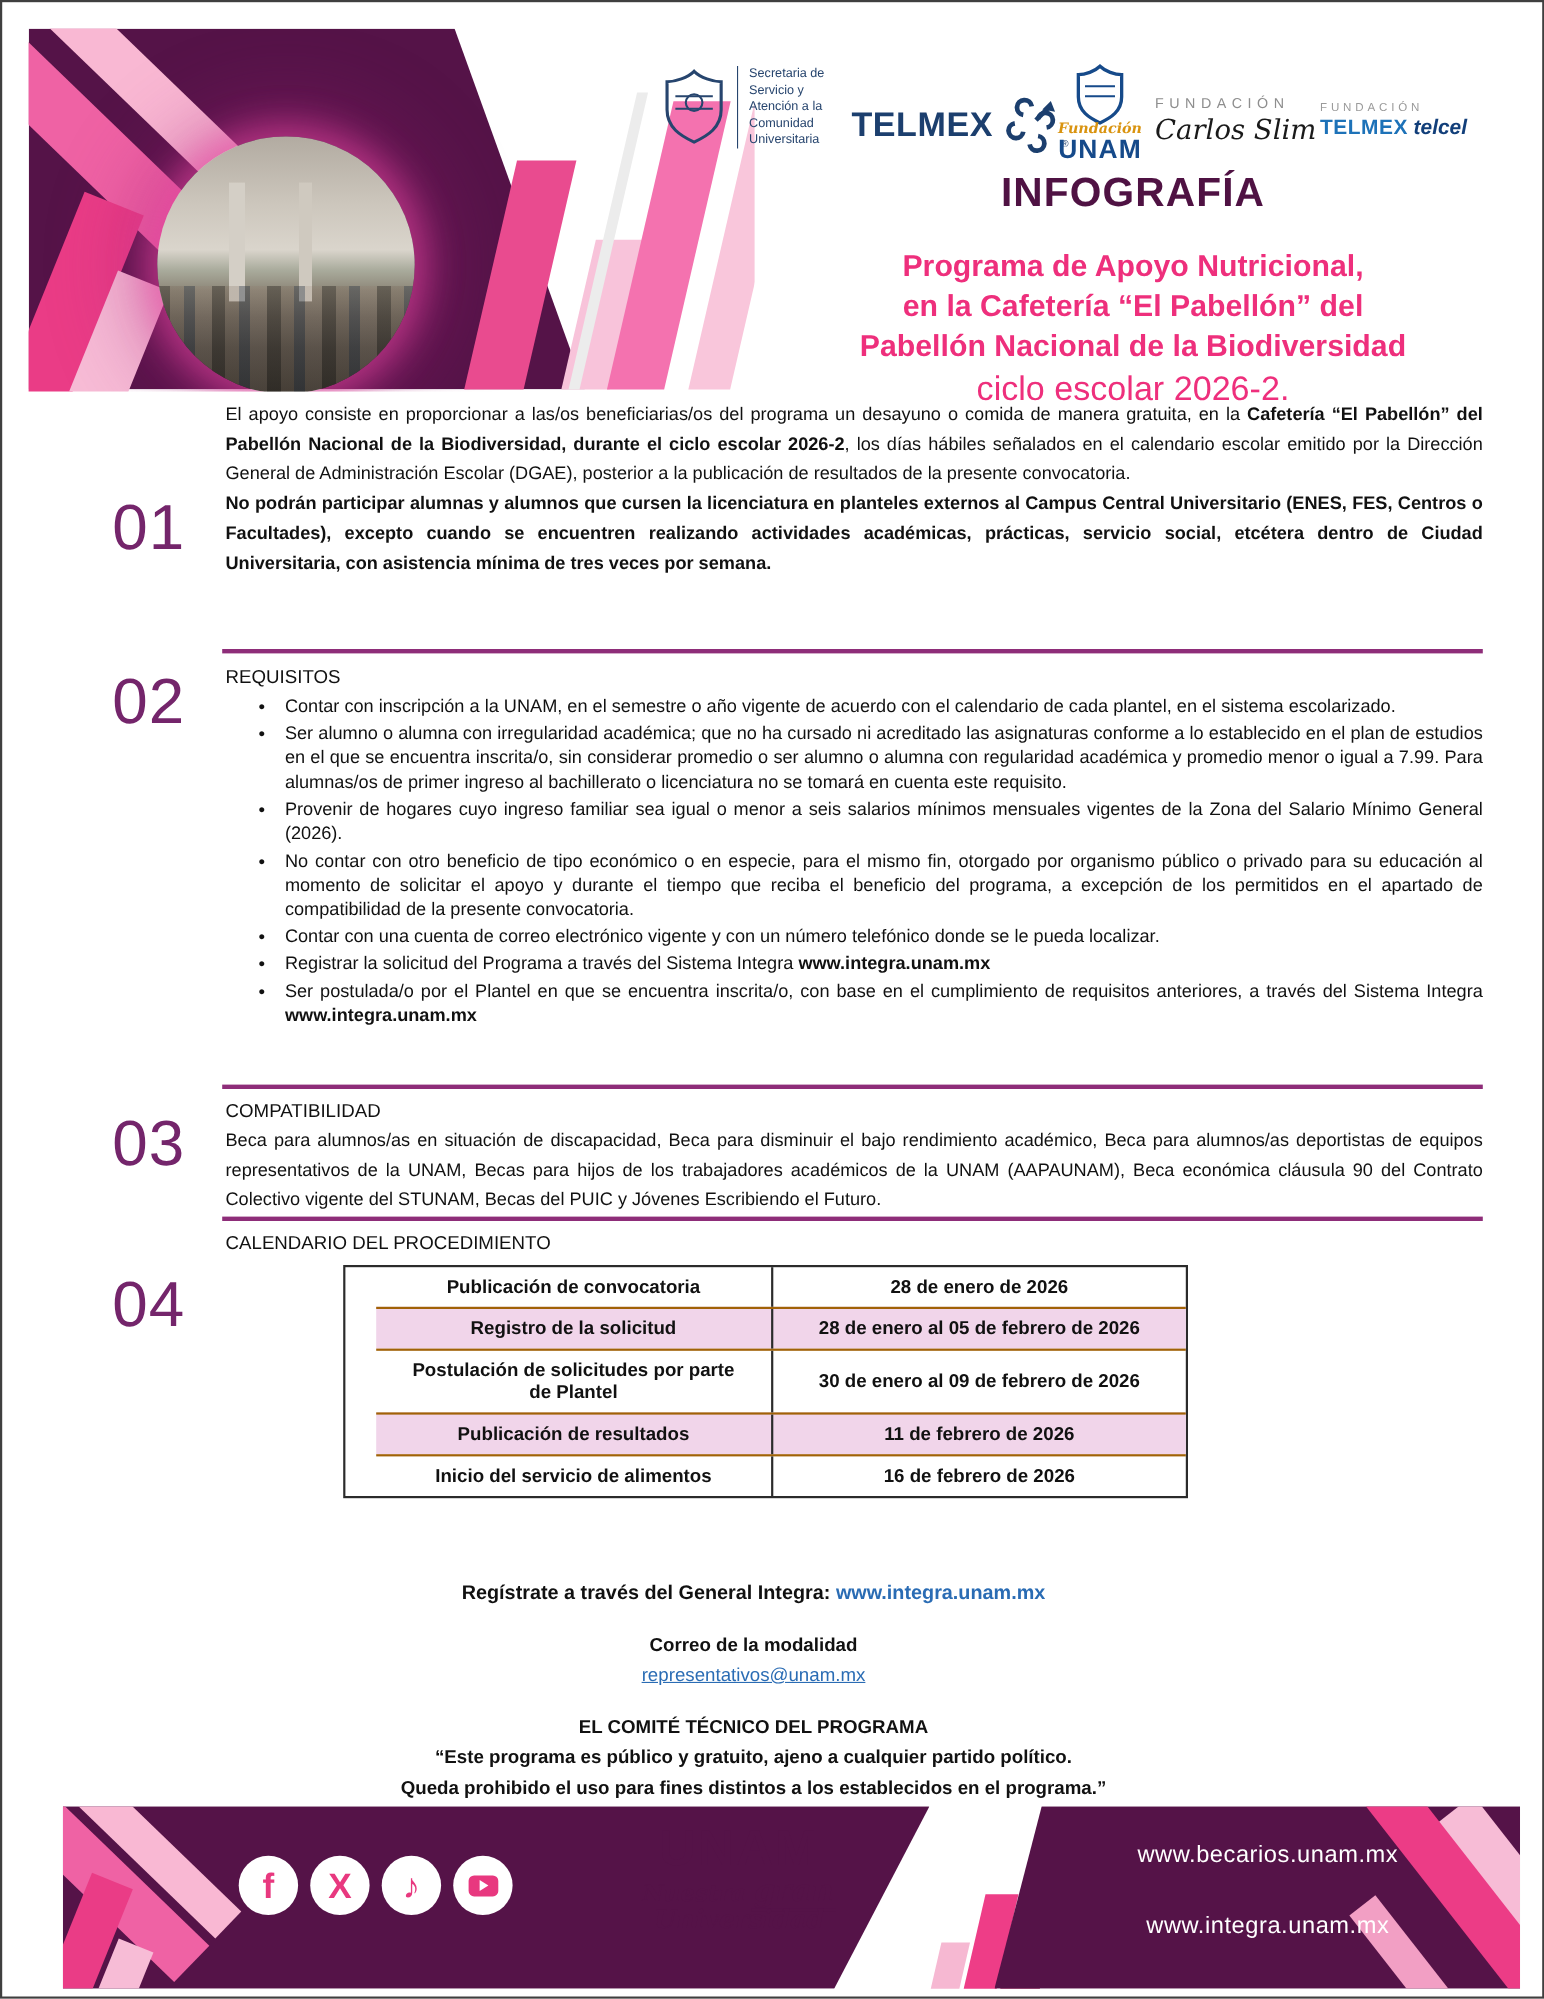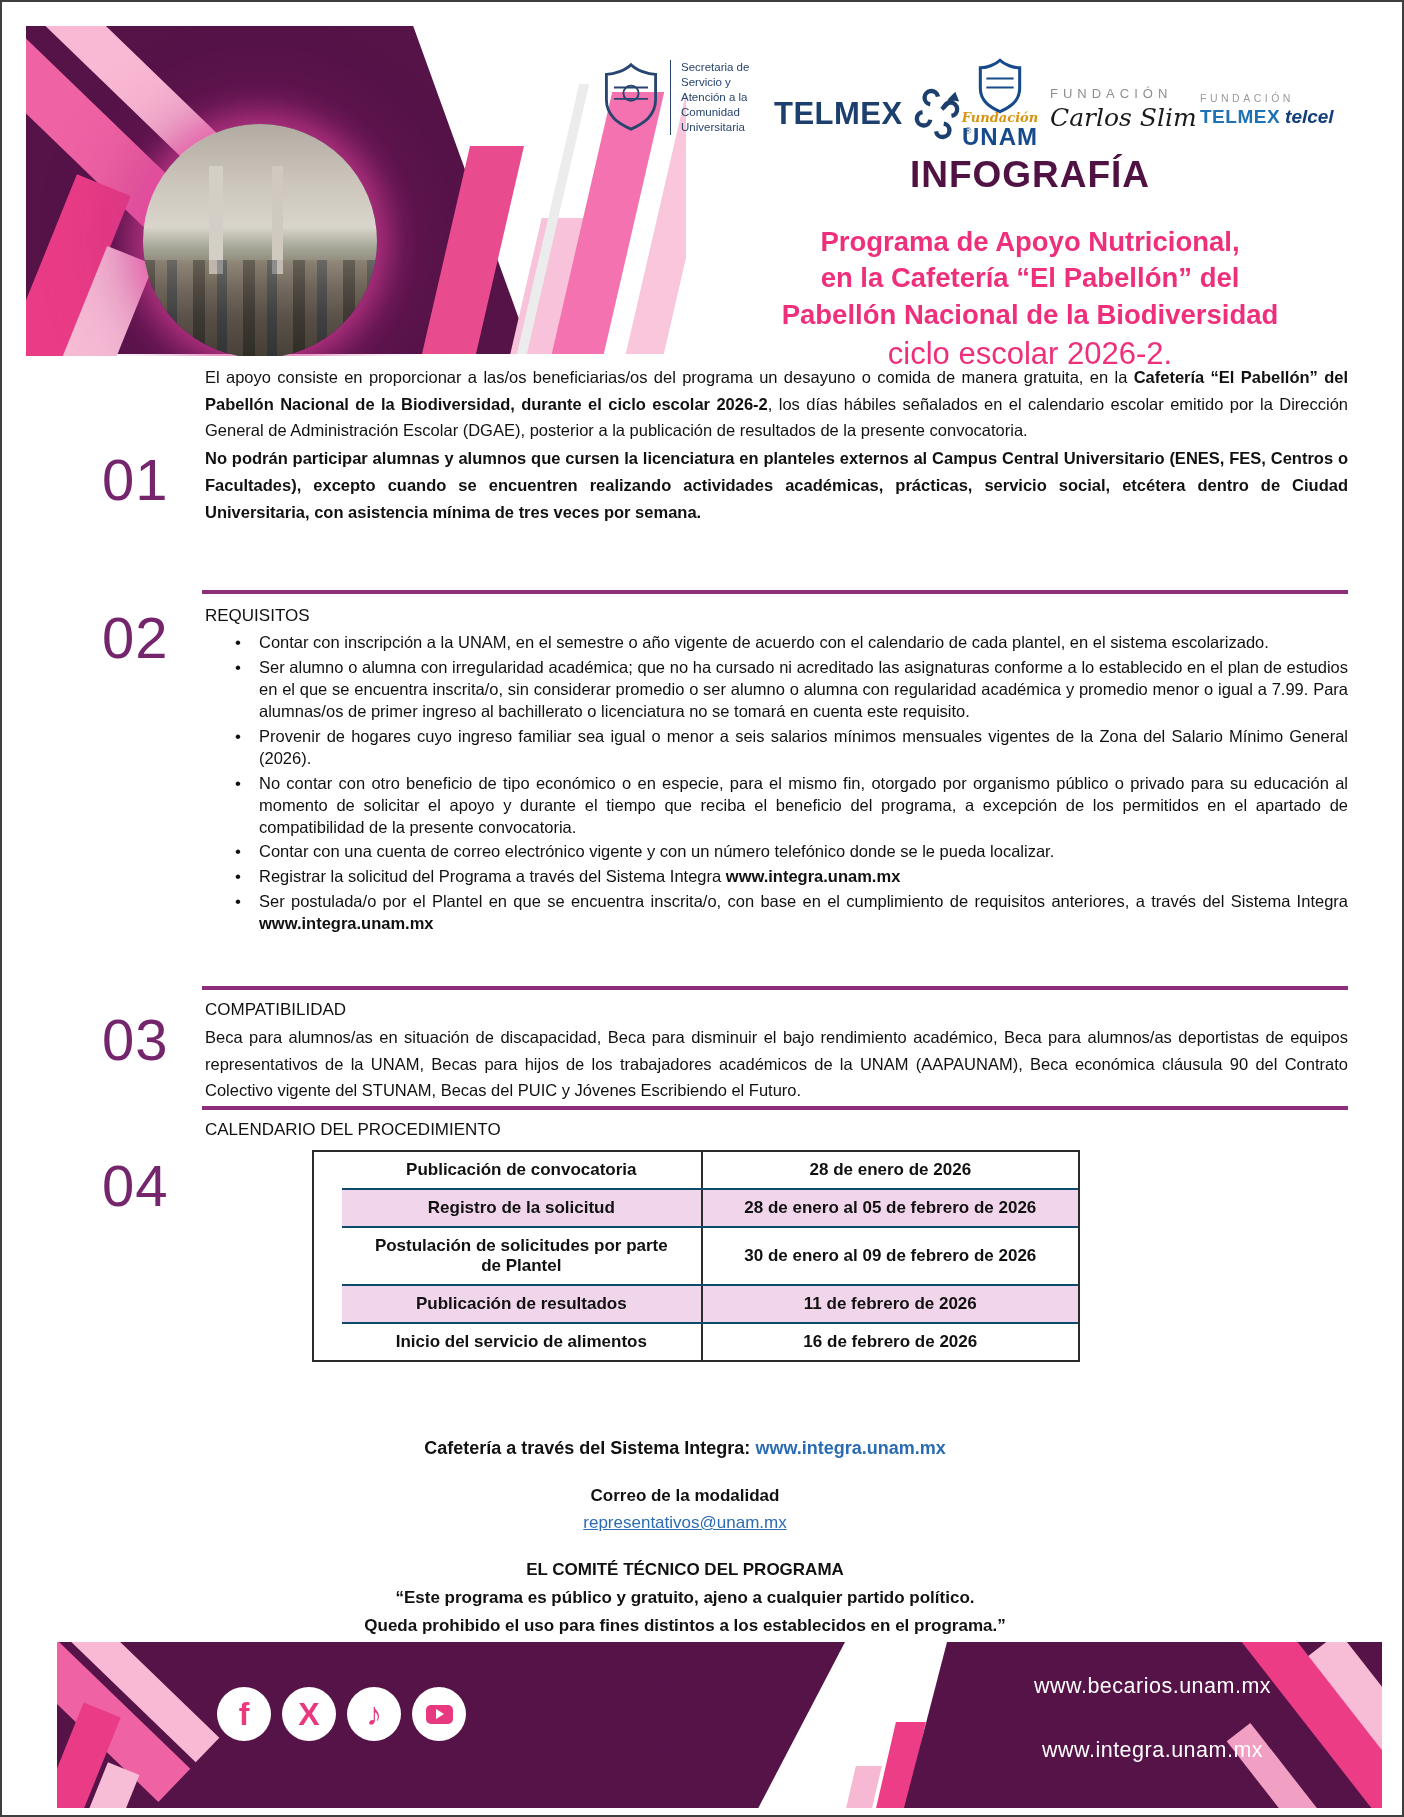--- a/index.html
+++ b/index.html
@@ -64,21 +64,21 @@
   .b{font-weight:bold;}
   .divider{position:absolute;left:200px;width:1146px;height:4px;background:#8e2d79;}
   .shead{position:absolute;left:203px;font-size:17px;font-weight:normal;color:#111;}
   ul.reqs{position:absolute;left:225px;width:1121px;margin:0;padding:0;list-style:none;
           font-size:16.5px;text-align:justify;}
   ul.reqs li{position:relative;padding-left:32px;line-height:1.33;margin-bottom:3px;}
   ul.reqs li::before{content:"•";position:absolute;left:8px;top:0;font-size:17px;}
 
   
   .cal{position:absolute;left:310px;top:1148px;width:736px;border:2px solid #2b2b2b;padding-left:28px;}
-  .cal-row{display:flex;border-top:2px solid #0c4a6e;}
+  .cal-row{display:flex;border-top:2px solid #a16207;}
   .cal-row:first-child{border-top:none;}
   .cal-row:nth-child(even){background:#f1d5ea;}
   .cal-cell{display:flex;align-items:center;justify-content:center;text-align:center;
             font-weight:bold;font-size:17px;padding:8px 24px;box-sizing:border-box;}
   .cal-act{width:49%;border-right:2px solid #2b2b2b;min-height:34px;}
   .cal-date{width:51%;border-radius:13px;}
   .cal-row.tall .cal-cell{min-height:46px;}
 
   
   .info{position:absolute;left:128px;width:1110px;text-align:center;}
@@ -252,21 +252,21 @@
       <div class="cal-cell cal-act" data-interactable="false">Publicación de resultados</div>
       <div class="cal-cell cal-date" data-interactable="false">11 de febrero de 2026</div>
     </div>
     <div class="cal-row" data-interactable="false">
       <div class="cal-cell cal-act" data-interactable="false">Inicio del servicio de alimentos</div>
       <div class="cal-cell cal-date" data-interactable="false">16 de febrero de 2026</div>
     </div>
   </div>
 
   <div class="info i-reg" data-interactable="false">
-    <span data-interactable="false">Cafetería a través del Sistema Integra:</span>
+    <span data-interactable="false">Regístrate a través del General Integra:</span>
     <span class="url" data-interactable="true">www.integra.unam.mx</span>
   </div>
   <div class="info i-correo" data-interactable="false">Correo de la modalidad</div>
   <div class="info i-mail" data-interactable="true">representativos@unam.mx</div>
   <div class="info i-comite" data-interactable="false">EL COMITÉ TÉCNICO DEL PROGRAMA</div>
   <div class="info i-q1" data-interactable="false">“Este programa es público y gratuito, ajeno a cualquier partido político.</div>
   <div class="info i-q2" data-interactable="false">Queda prohibido el uso para fines distintos a los establecidos en el programa.”</div>
 
   <div class="ft-left" data-interactable="false">
     <div class="rb rb1" data-interactable="false"></div>

